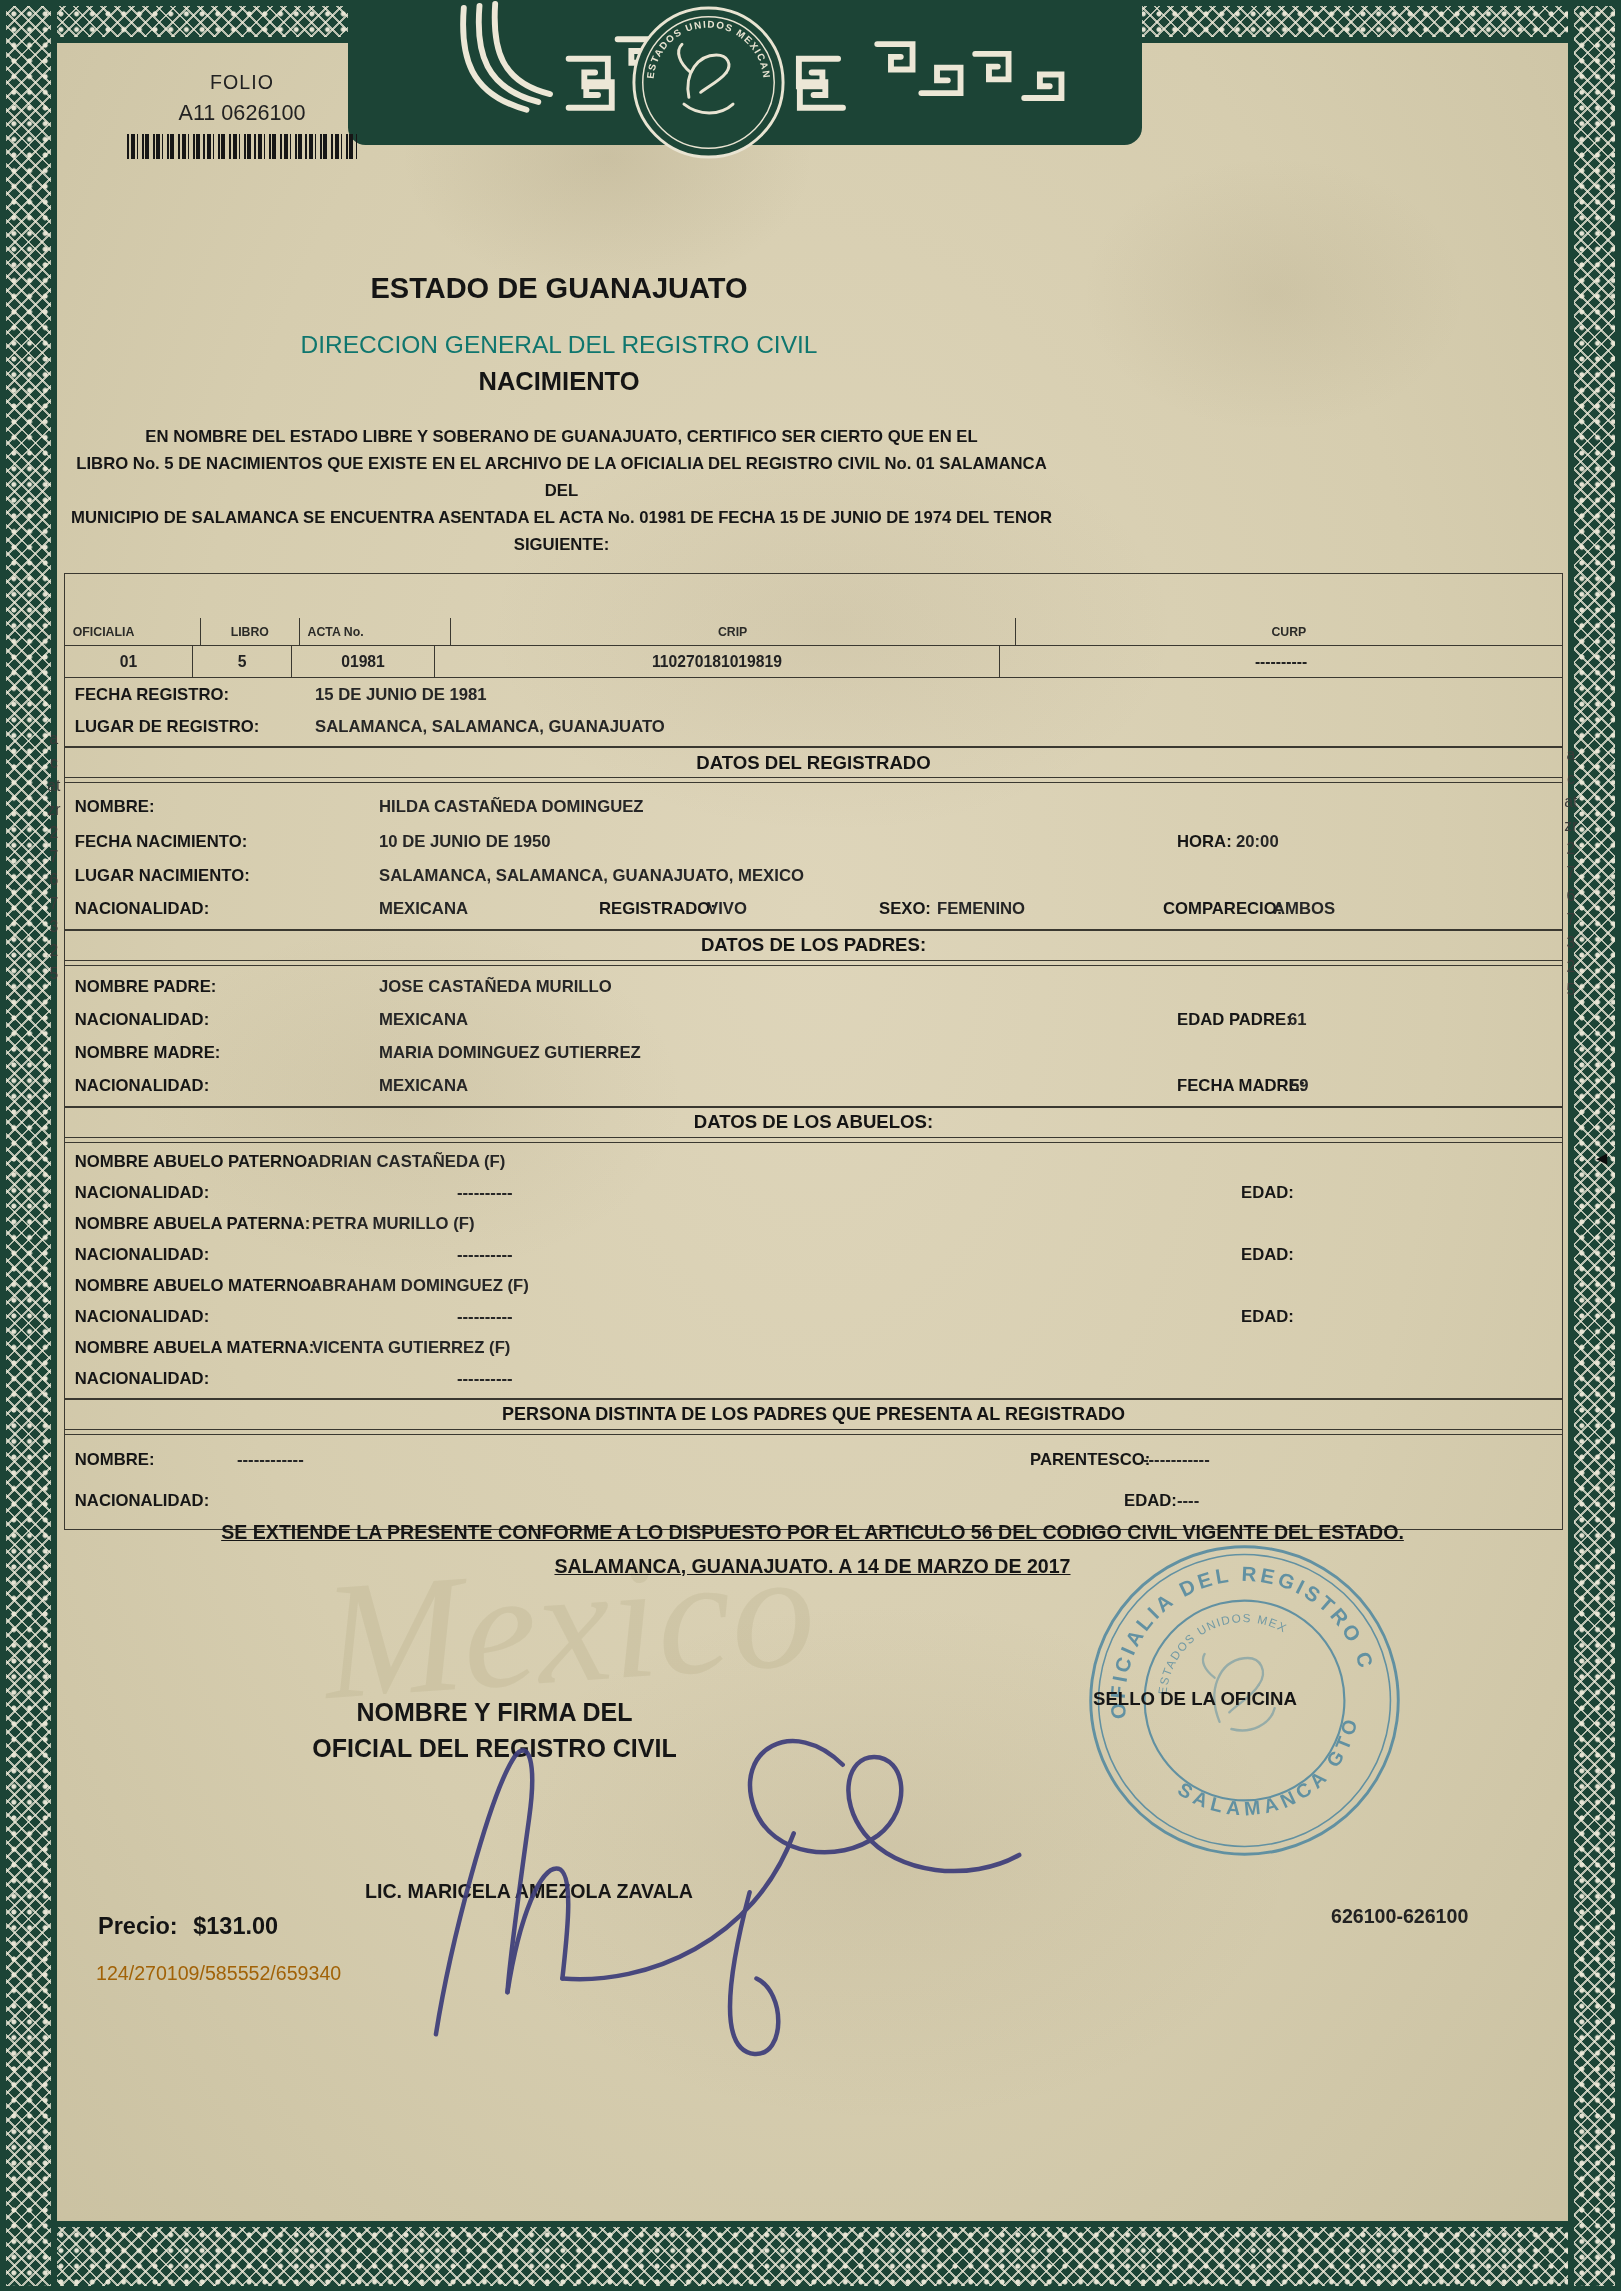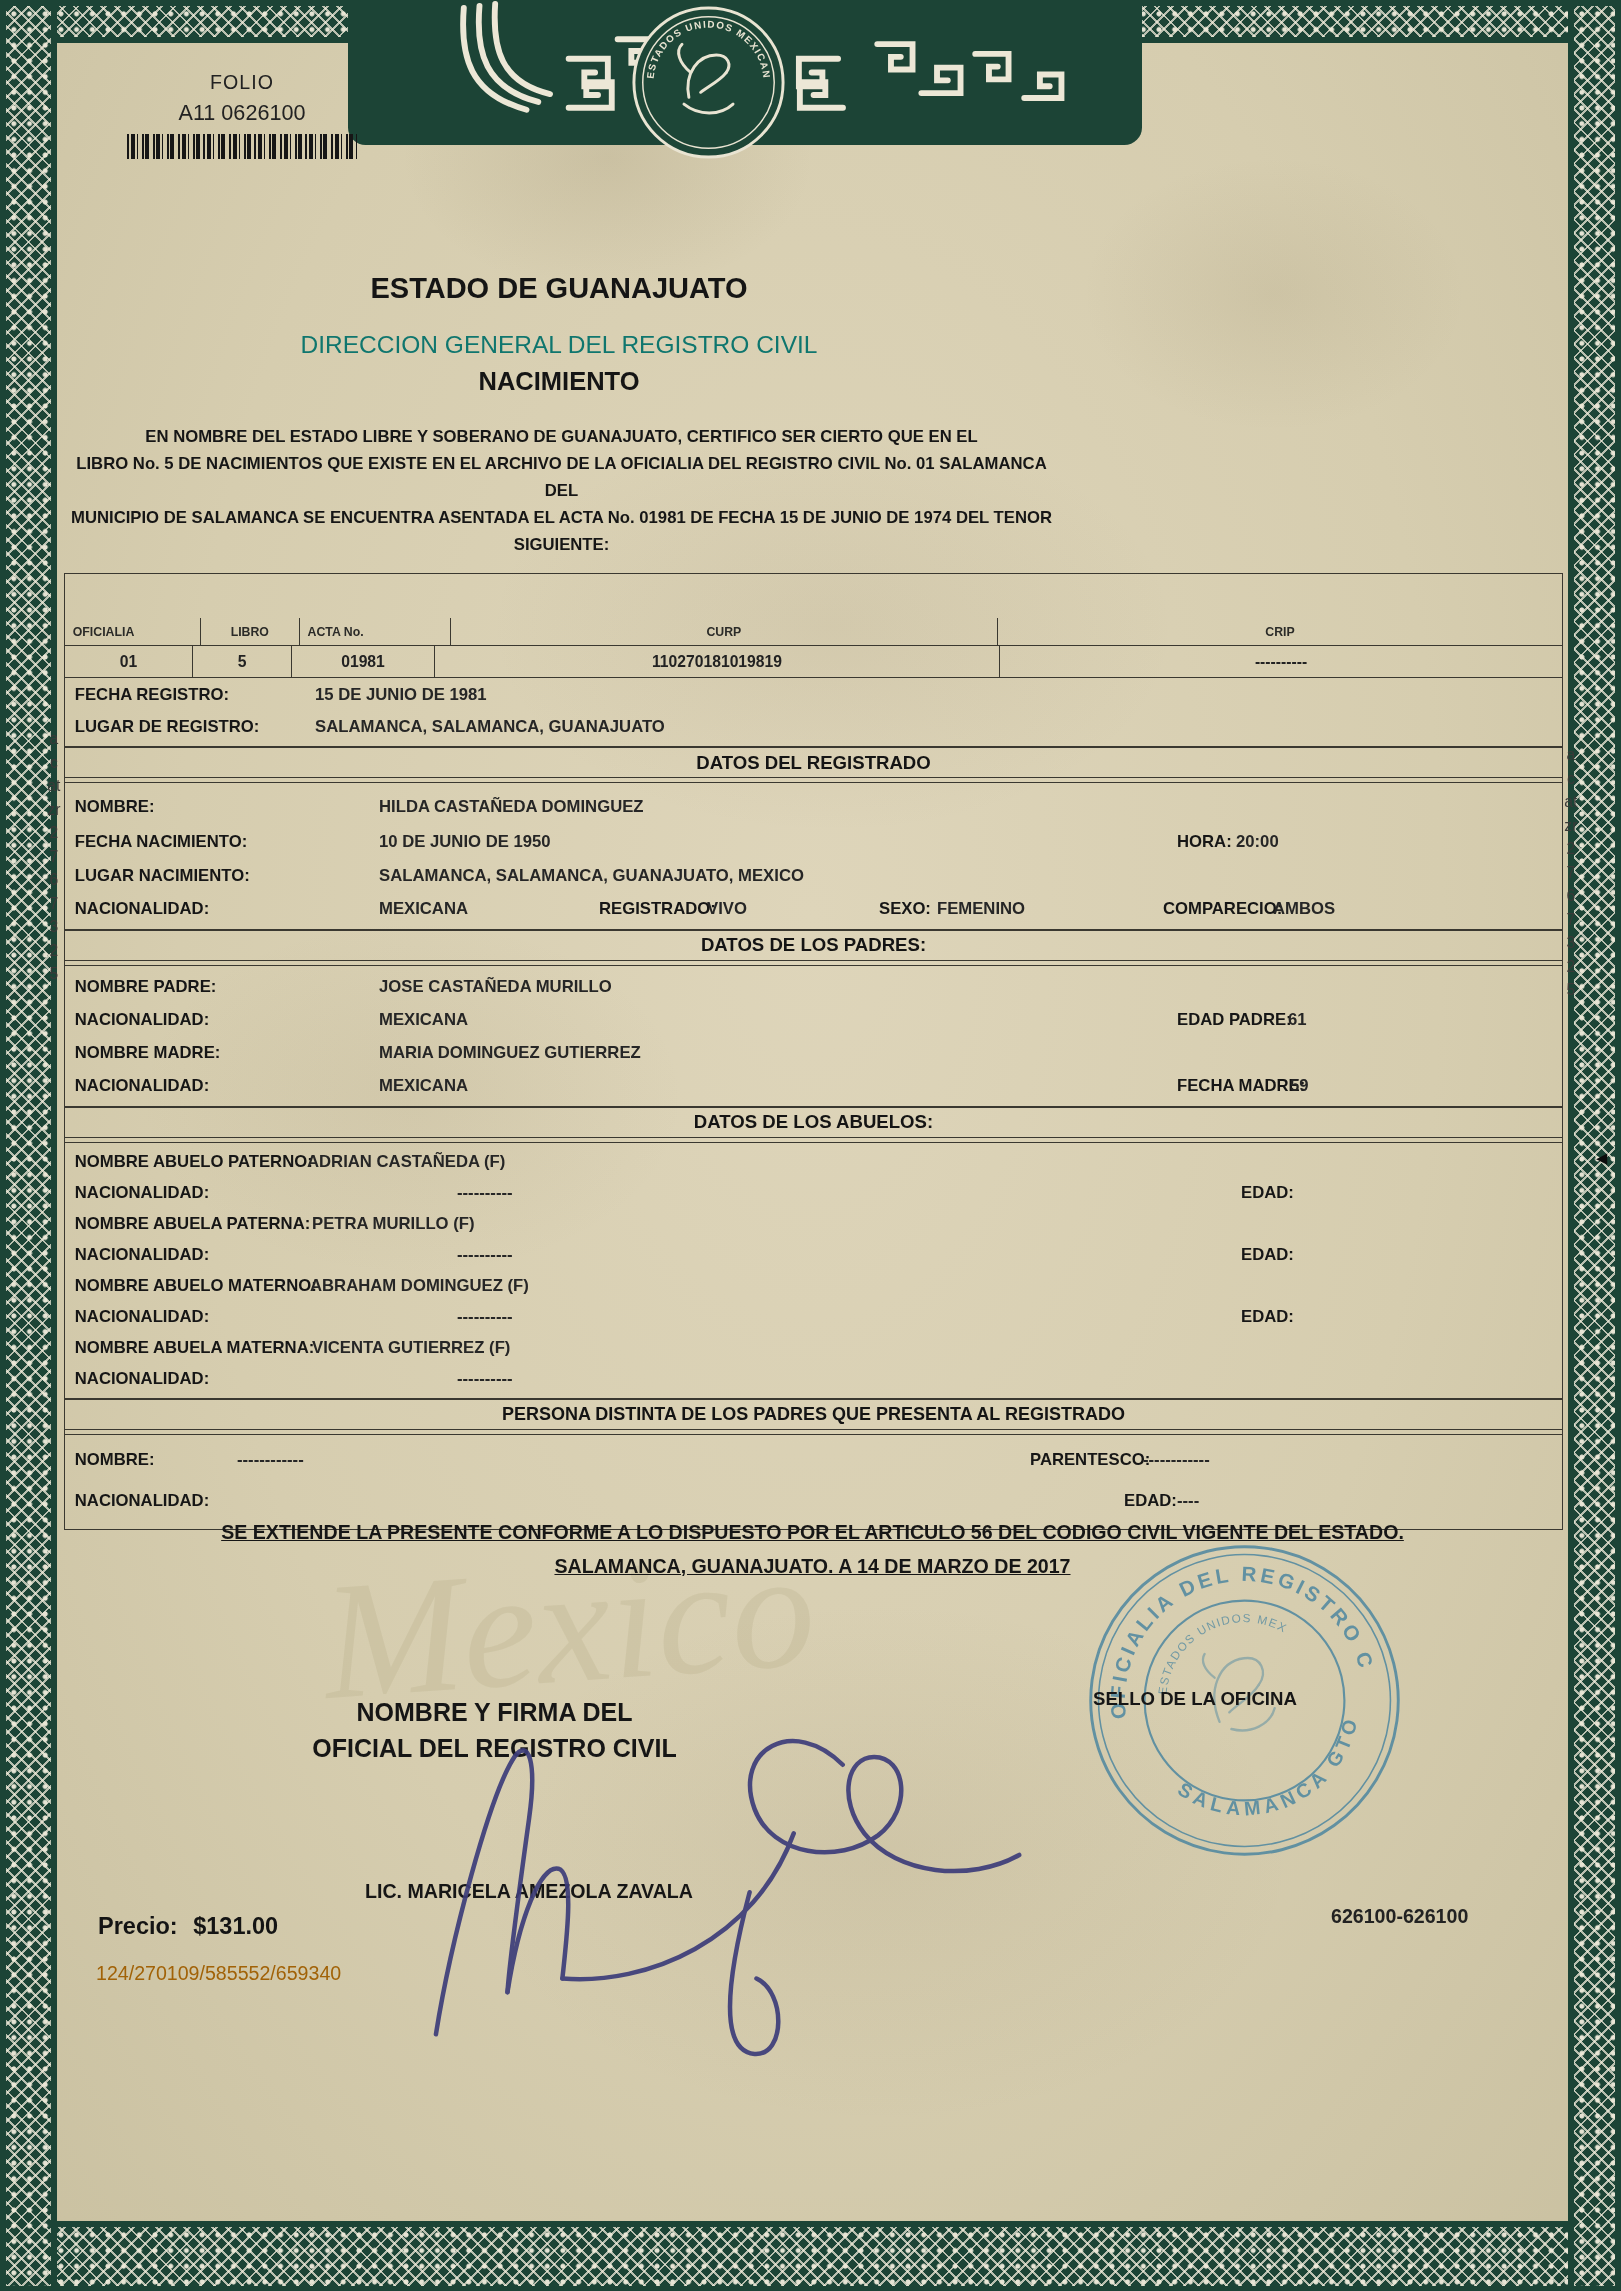--- a/index.html
+++ b/index.html
@@ -126,22 +126,22 @@
   <div>LIBRO No. 5 DE NACIMIENTOS QUE EXISTE EN EL ARCHIVO DE LA OFICIALIA DEL REGISTRO CIVIL No. 01 SALAMANCA DEL</div>
   <div>MUNICIPIO DE SALAMANCA SE ENCUENTRA ASENTADA EL ACTA No. 01981 DE FECHA 15 DE JUNIO DE 1974 DEL TENOR SIGUIENTE:</div>
 </div>
 
 <div class="table-box">
 
   <div class="cellrow bb" style="height:27.4px;margin-top:44px;">
     <div class="cell hdr" style="width:127px;padding-left:7.8px;">OFICIALIA</div>
     <div class="cell hdr" style="width:98px;justify-content:center;">LIBRO</div>
     <div class="cell hdr" style="width:142px;padding-left:7.8px;">ACTA No.</div>
+    <div class="cell hdr" style="width:564px;justify-content:center;">CRIP</div>
     <div class="cell hdr" style="flex:1;justify-content:center;">CURP</div>
-    <div class="cell hdr" style="width:564px;justify-content:center;">CRIP</div>
   </div>
 
   <div class="cellrow vrow bb" style="height:31px;">
     <div class="cell" style="width:127px;">01</div>
     <div class="cell" style="width:98px;">5</div>
     <div class="cell" style="width:142px;">01981</div>
     <div class="cell" style="width:564px;">110270181019819</div>
     <div class="cell" style="flex:1;">----------</div>
   </div>
 

